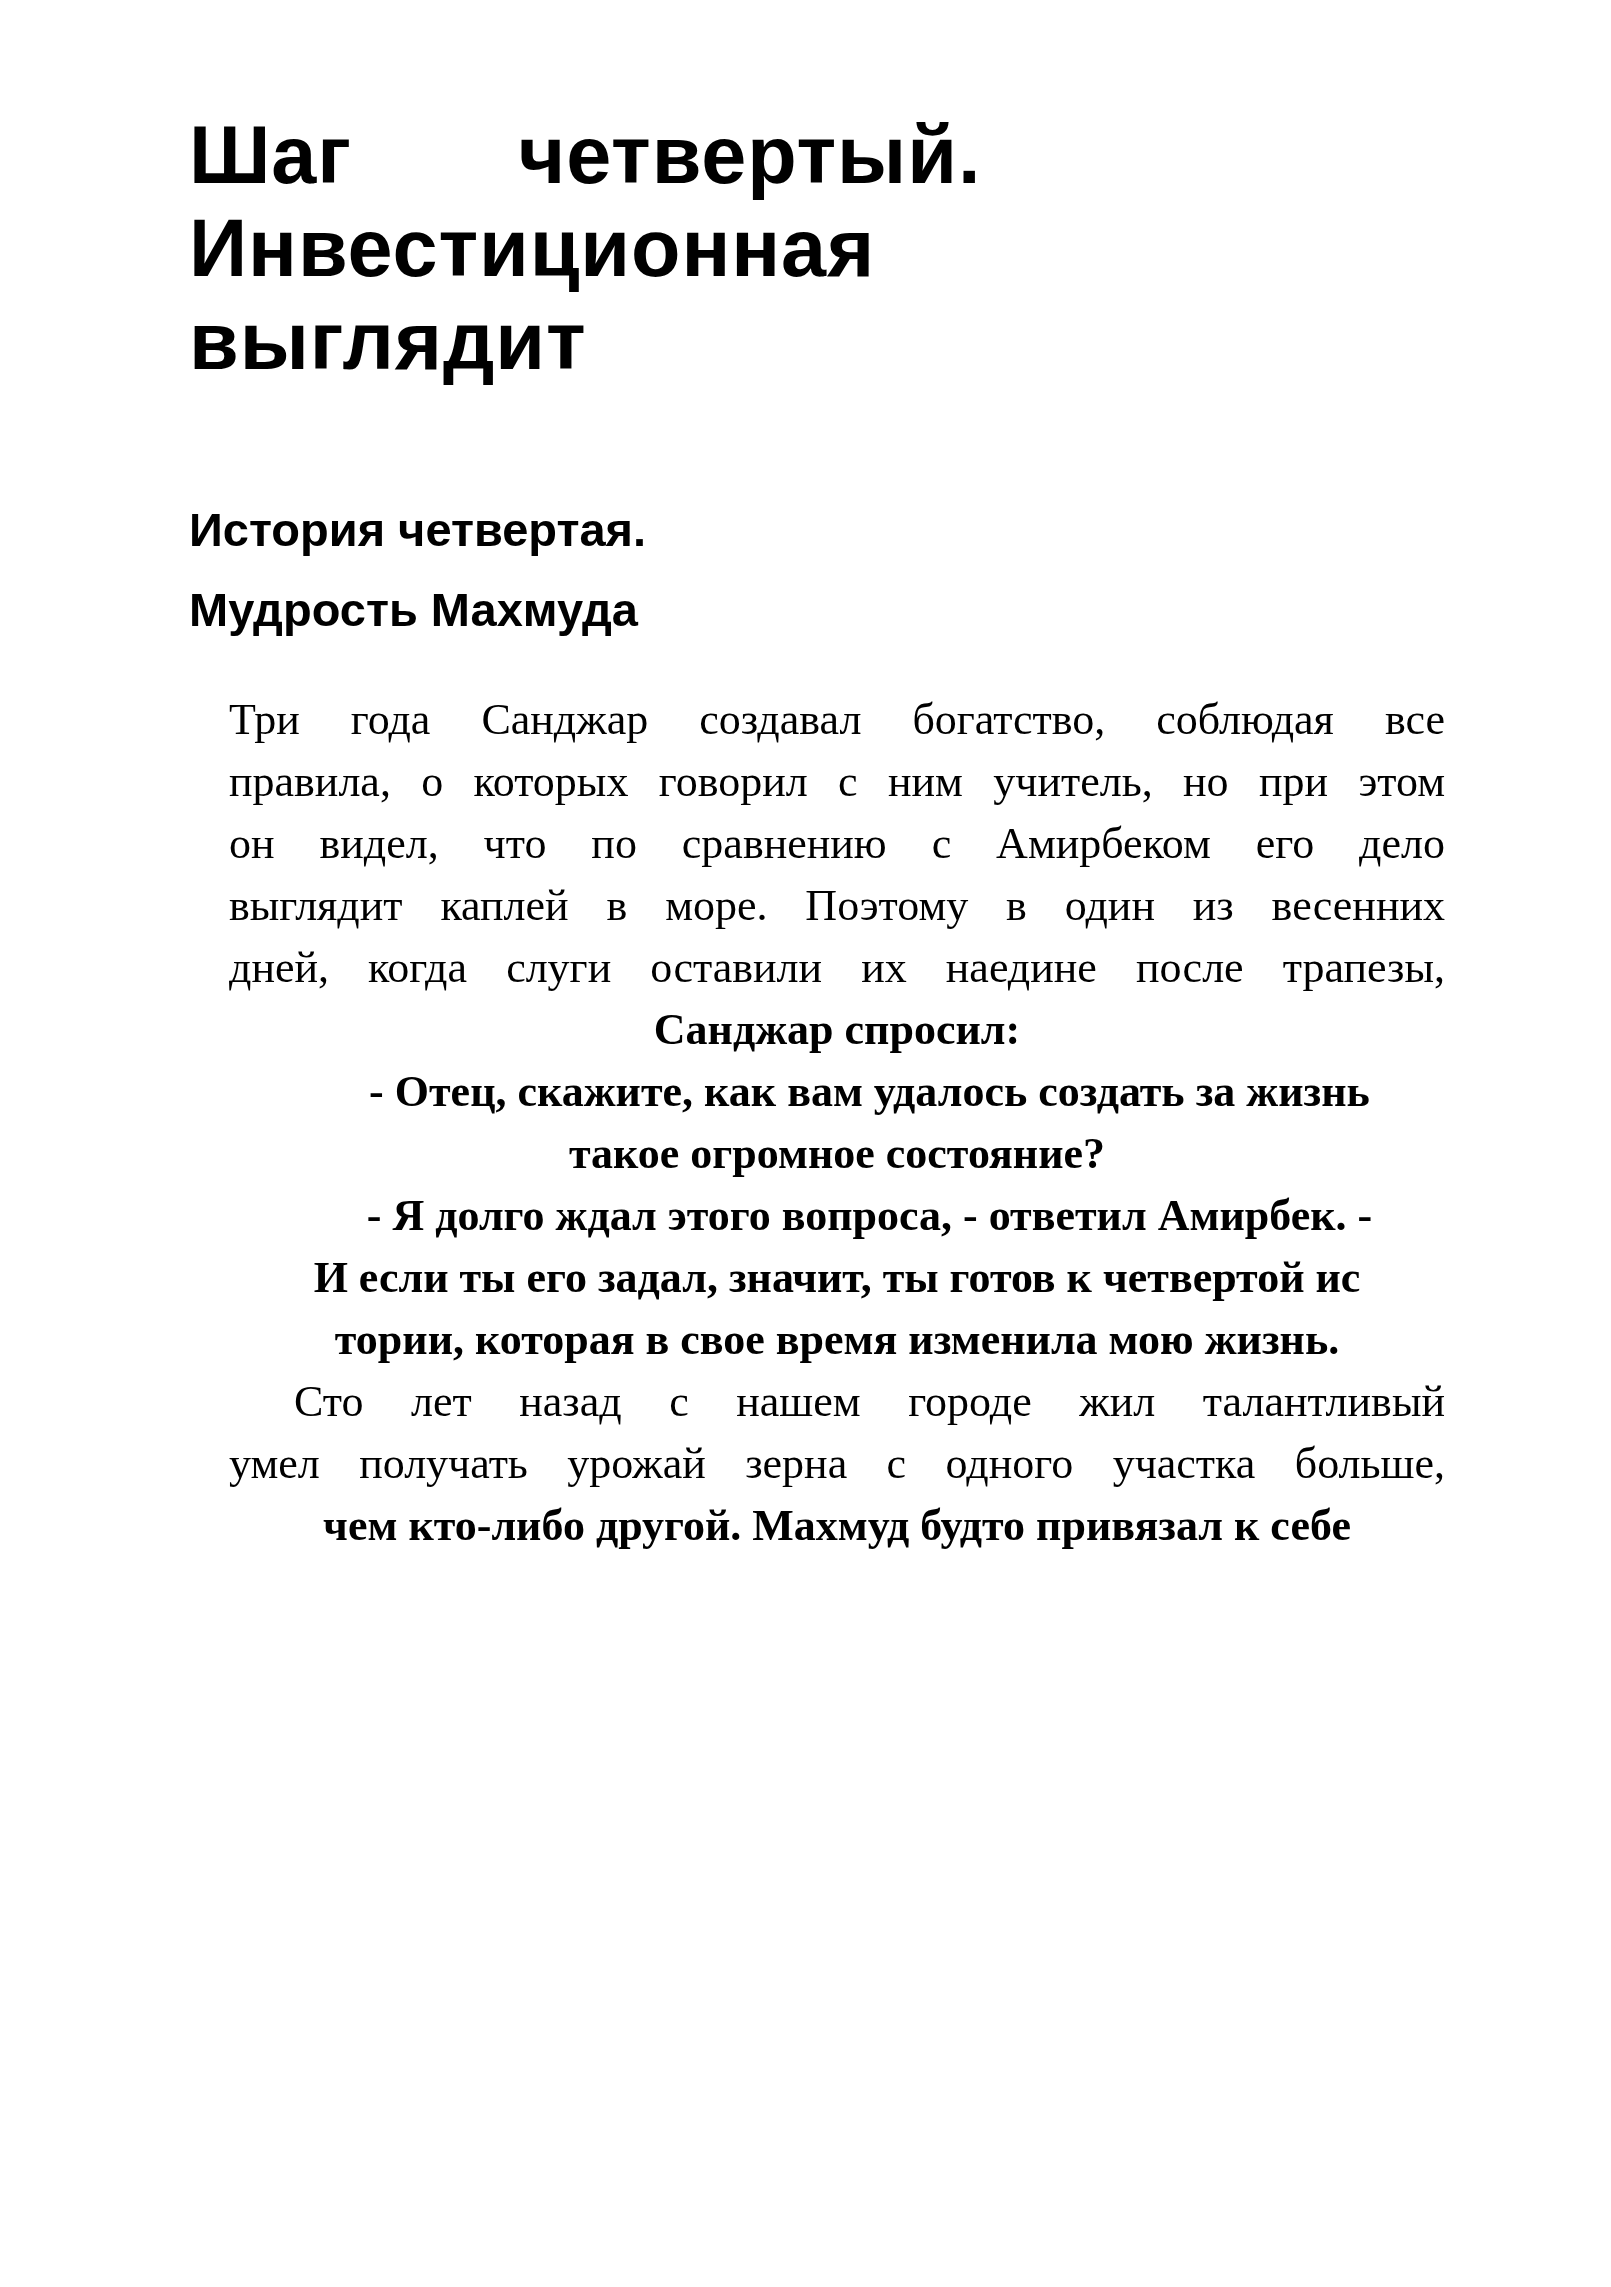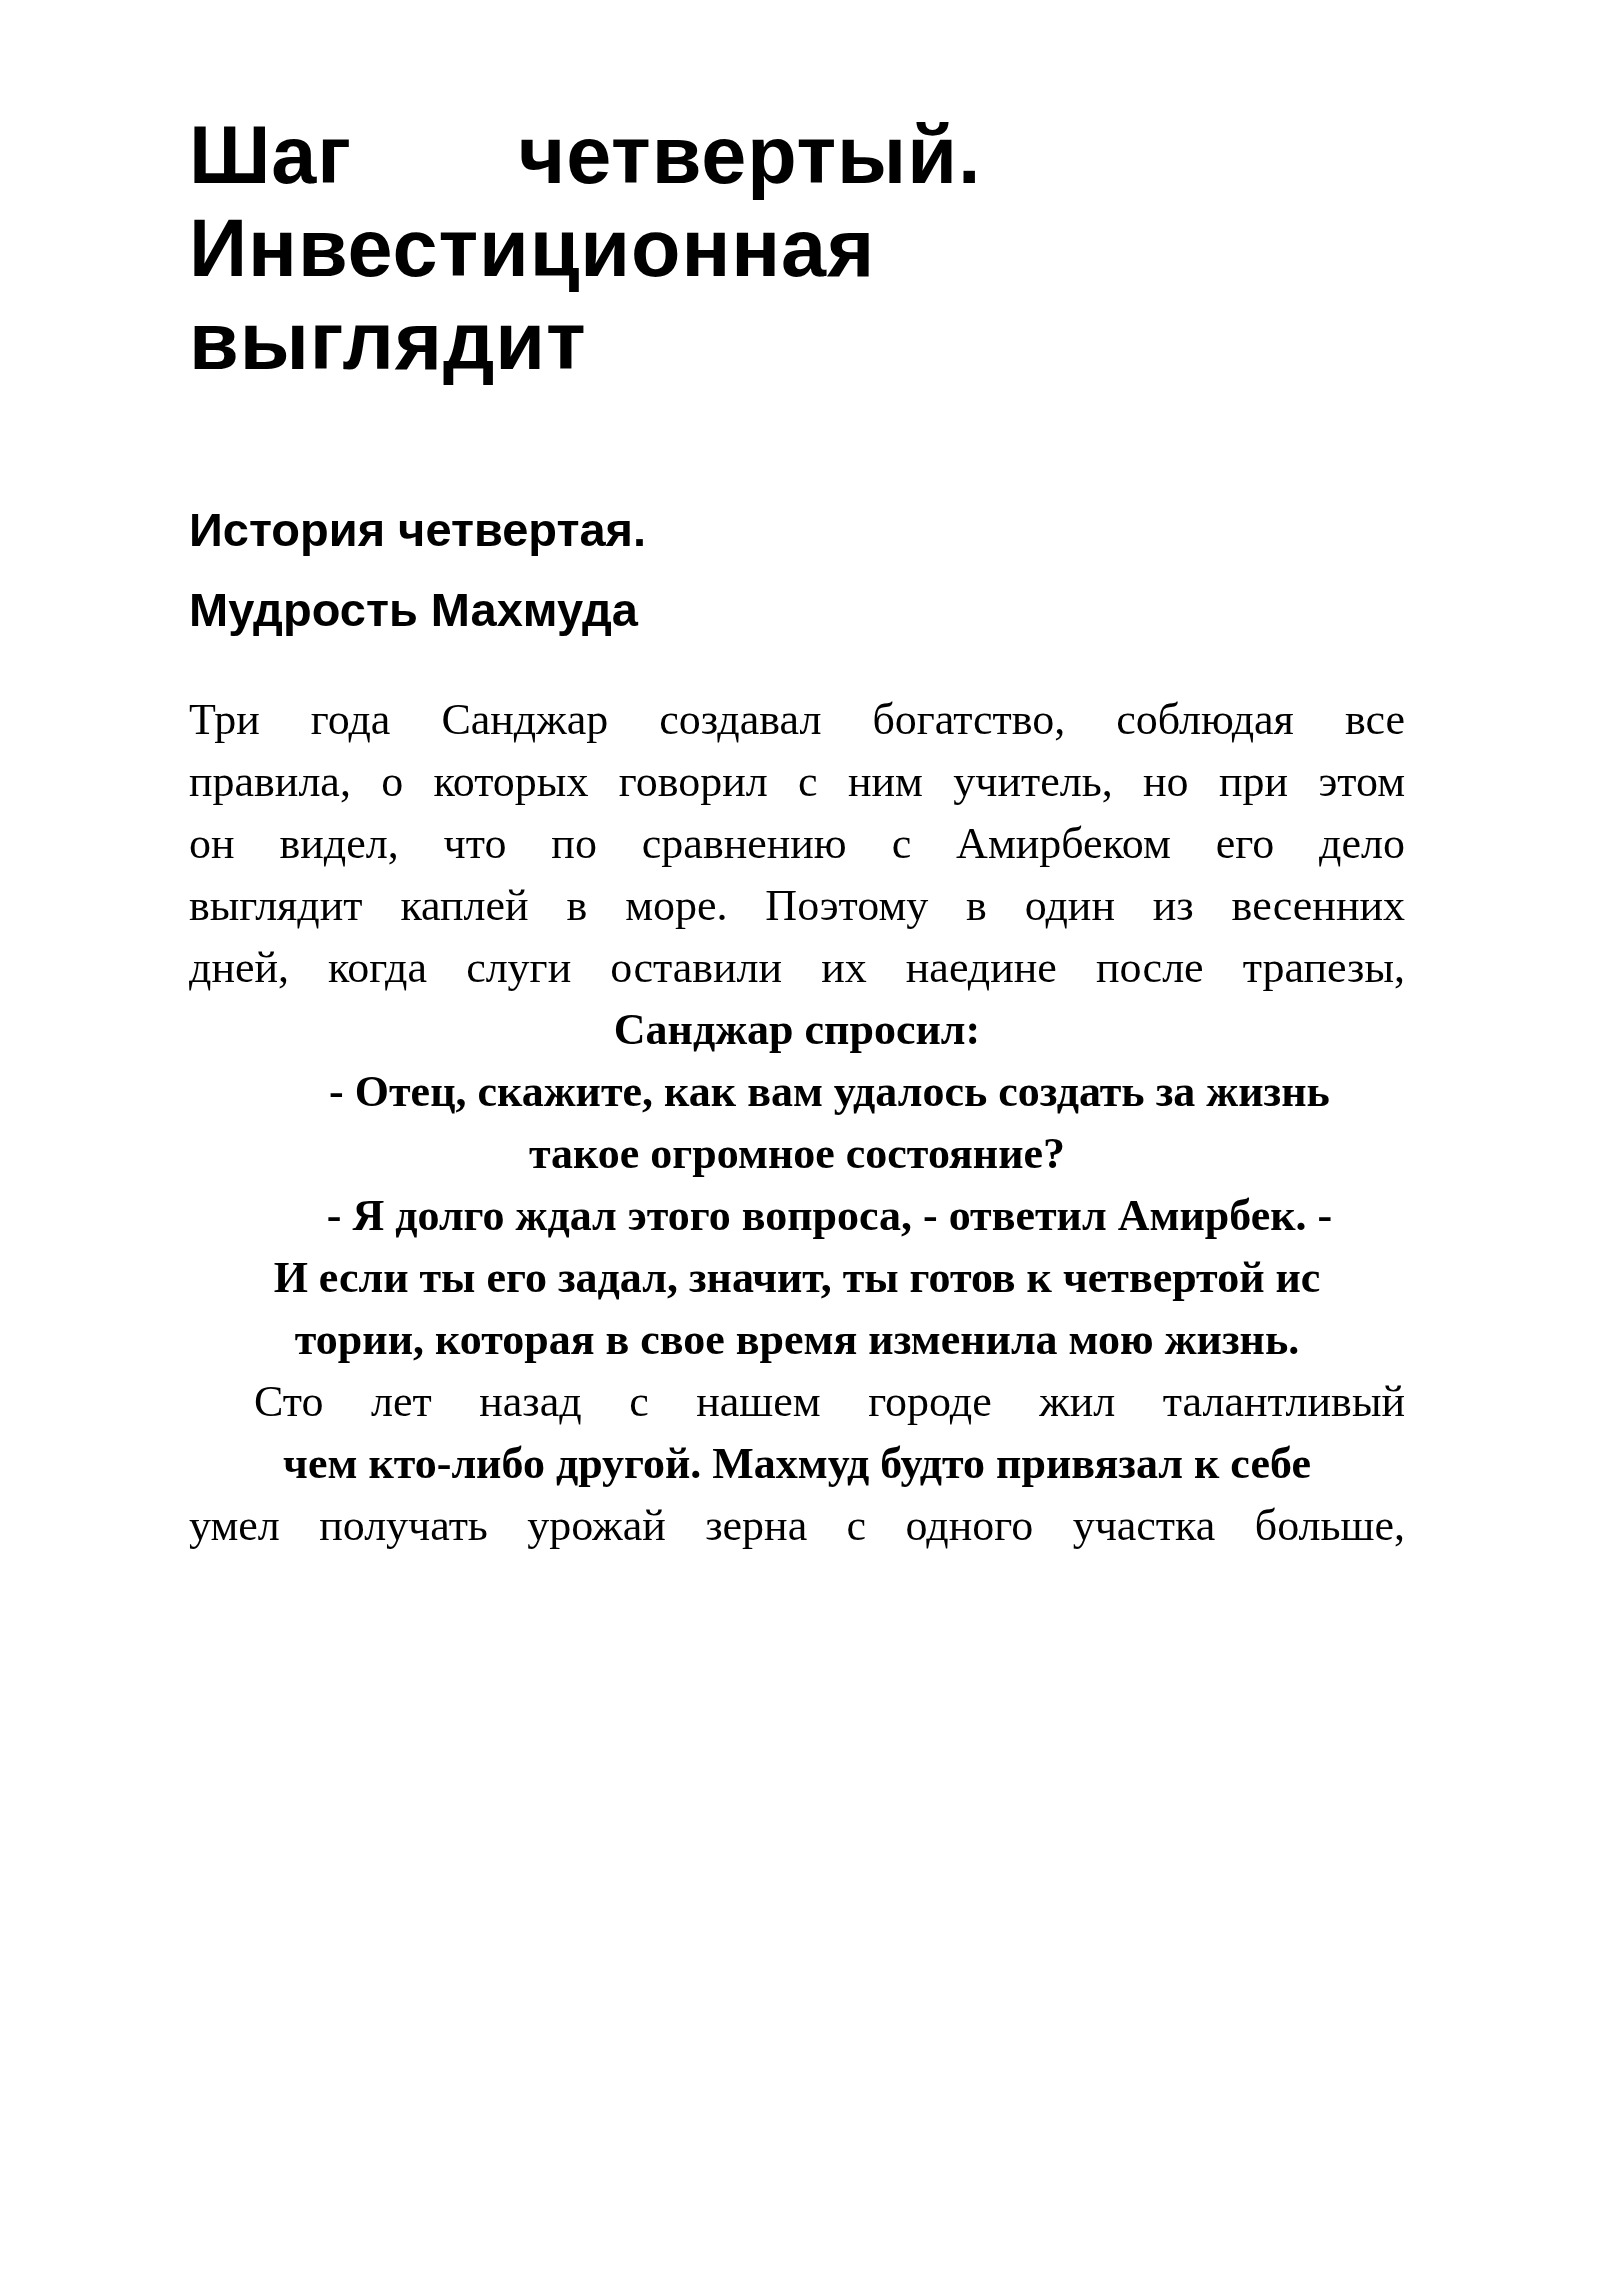--- a/index.html
+++ b/index.html
@@ -44,20 +44,21 @@
   }
   
   .body-text {
     margin-top: 39px;
     font-family: "Liberation Serif", "DejaVu Serif", serif;
     font-size: 44px;
     line-height: 62px;
   }
   .body-text .line {
     width: 100%;
+    margin-left: 40px;
   }
   .body-text .line.j {
     text-align: justify;
     text-align-last: justify;
   }
   .body-text .line.l {
     text-align: center;
     font-weight: bold;
   }
   .body-text .line.ind {
@@ -87,19 +88,19 @@
         <div class="line j">он видел, что по сравнению с Амирбеком его дело</div>
         <div class="line j">выглядит каплей в море. Поэтому в один из весенних</div>
         <div class="line j">дней, когда слуги оставили их наедине после трапезы,</div>
         <div class="line l">Санджар спросил:</div>
         <div class="line l ind">- Отец, скажите, как вам удалось создать за жизнь</div>
         <div class="line l">такое огромное состояние?</div>
         <div class="line l ind">- Я долго ждал этого вопроса, - ответил Амирбек. -</div>
         <div class="line l">И если ты его задал, значит, ты готов к четвертой ис</div>
         <div class="line l">тории, которая в свое время изменила мою жизнь.</div>
         <div class="line j ind">Сто лет назад с нашем городе жил талантливый</div>
+        <div class="line j">умел получать урожай зерна с одного участка больше,</div>
         <div class="line l">чем кто-либо другой. Махмуд будто привязал к себе</div>
-        <div class="line j">умел получать урожай зерна с одного участка больше,</div>
       </div>
 
   </div>
 </div>
 
 
 </body></html>

